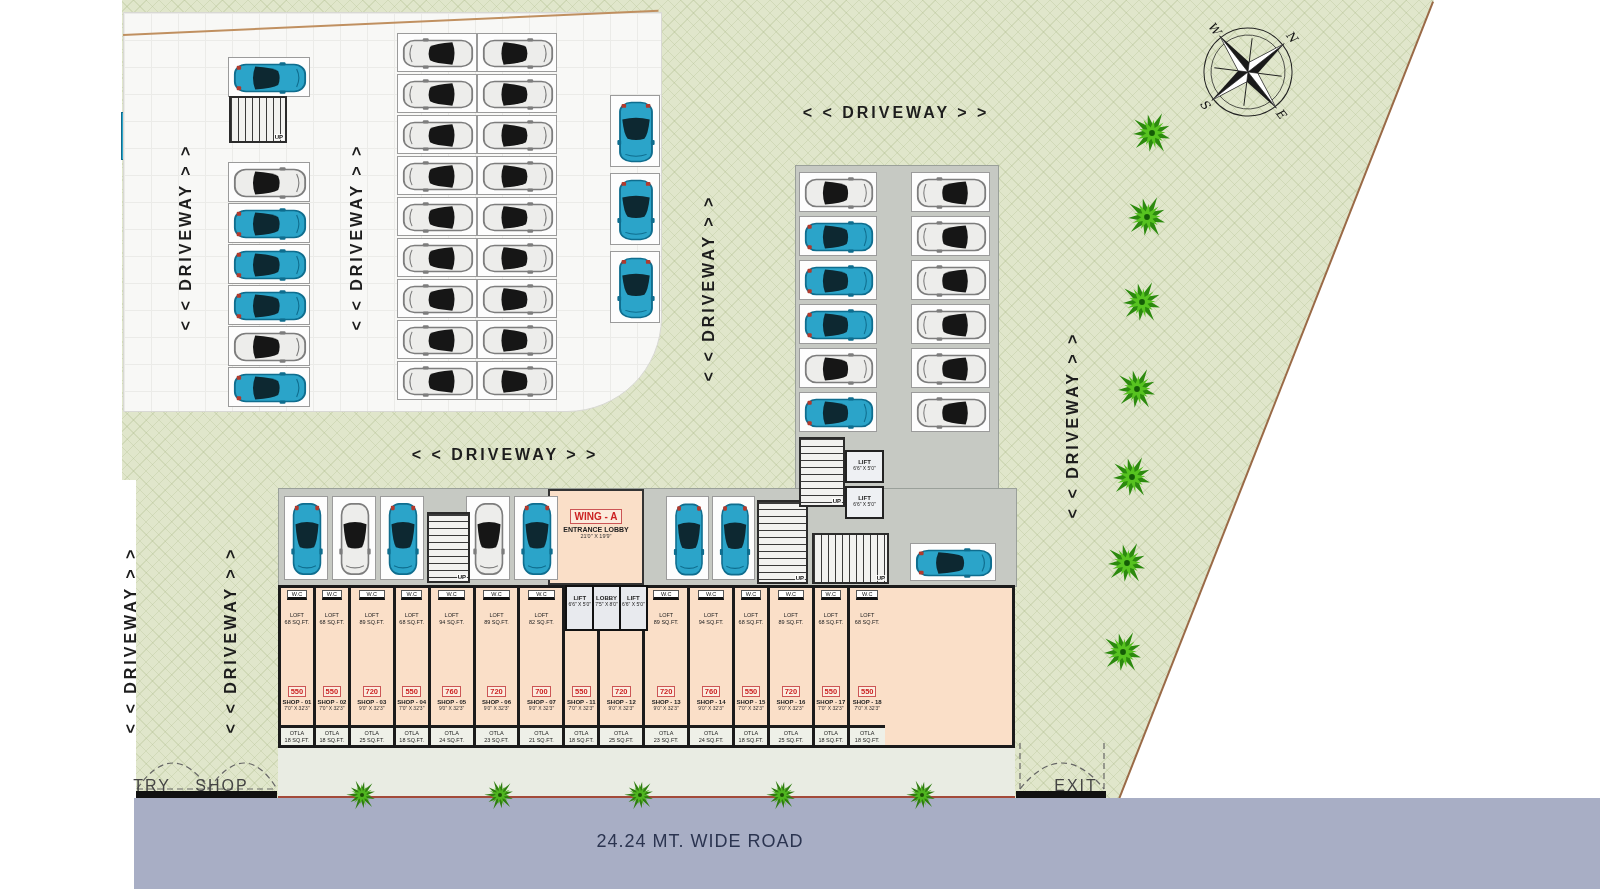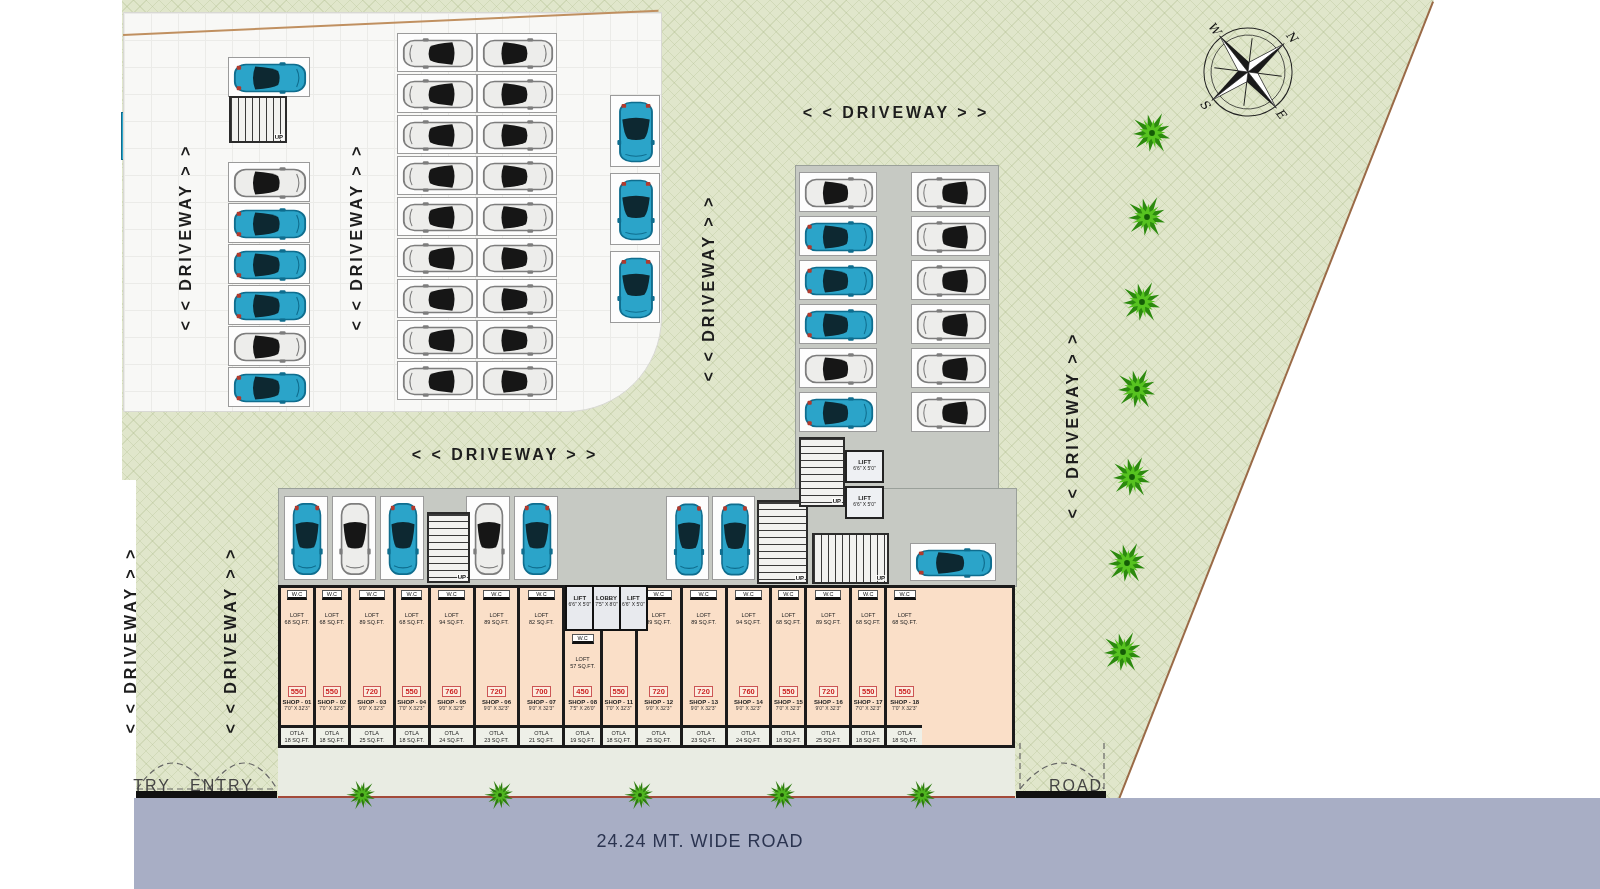--- a/index.html
+++ b/index.html
@@ -77,20 +77,25 @@
 
   <div class="abs liftbox" style="left:845px;top:450px;width:39px;height:33px;padding-top:7px;">
     <div>LIFT</div>
     <div class="sz">6'6" X 5'0"</div>
   </div>
   <div class="abs liftbox" style="left:845px;top:486px;width:39px;height:33px;padding-top:7px;">
     <div>LIFT</div>
     <div class="sz">6'6" X 5'0"</div>
   </div>
 
+  <div class="abs lobby" style="left:548px;top:489px;width:96px;height:96px;">
+    <span class="wingname" style="margin-top:18px;">WING - A</span>
+    <div class="lobbyline">ENTRANCE LOBBY</div>
+    <div class="lobbysize">21'0" X 19'9"</div>
+  </div>
 
   <div id="shops-row" class="abs">
       <div class="shop" style="width: 4.77816%;">
         <div class="wc">W.C</div>
         <div class="loft">LOFT<br>68 SQ.FT.</div>
         <div class="shopmid"><span class="areanum">550</span><div class="shopname">SHOP - 01</div><div class="shopdims">7'0" X 32'3"</div></div>
         <div class="otla">OTLA<br>18 SQ.FT.</div>
       </div>
       <div class="shop" style="width: 4.77816%;">
         <div class="wc">W.C</div>
@@ -120,26 +125,20 @@
         <div class="wc">W.C</div>
         <div class="loft">LOFT<br>89 SQ.FT.</div>
         <div class="shopmid"><span class="areanum">720</span><div class="shopname">SHOP - 06</div><div class="shopdims">9'0" X 32'3"</div></div>
         <div class="otla">OTLA<br>23 SQ.FT.</div>
       </div>
       <div class="shop" style="width: 6.14334%;">
         <div class="wc">W.C</div>
         <div class="loft">LOFT<br>82 SQ.FT.</div>
         <div class="shopmid"><span class="areanum">700</span><div class="shopname">SHOP - 07</div><div class="shopdims">9'0" X 32'3"</div></div>
         <div class="otla">OTLA<br>21 SQ.FT.</div>
-      </div>
-      <div class="shop" style="width: 5.11945%; padding-top: 44px;">
-        <div class="wc">W.C</div>
-        <div class="loft">LOFT<br>57 SQ.FT.</div>
-        <div class="shopmid"><span class="areanum">450</span><div class="shopname">SHOP - 08</div><div class="shopdims">7'5" X 26'0"</div></div>
-        <div class="otla">OTLA<br>19 SQ.FT.</div>
       </div>
       <div class="shop" style="width: 4.77816%;">
         <div class="wc">W.C</div>
         <div class="loft">LOFT<br>68 SQ.FT.</div>
         <div class="shopmid"><span class="areanum">550</span><div class="shopname">SHOP - 11</div><div class="shopdims">7'0" X 32'3"</div></div>
         <div class="otla">OTLA<br>18 SQ.FT.</div>
       </div>
       <div class="shop" style="width: 6.14334%;">
         <div class="wc">W.C</div>
         <div class="loft">LOFT<br>89 SQ.FT.</div>
@@ -199,22 +198,22 @@
       <line x1="90" y1="10" x2="90" y2="56"></line>
   </svg>
 
   <div class="abs blackbar" style="left:136px;top:791px;width:141px;height:7px;"></div>
   <div class="abs blackbar" style="left:1016px;top:791px;width:90px;height:7px;"></div>
 
   <div class="abs road"></div>
   <div class="abs roadlabel" style="left:700px;top:841px;">24.24 MT. WIDE ROAD</div>
 
   <div class="abs gatelabel" style="left:152px;top:786px;">TRY</div>
-  <div class="abs gatelabel" style="left:222px;top:786px;">ENTRY</div>
-  <div class="abs gatelabel" style="left:1076px;top:786px;">ROAD</div>
+  <div class="abs gatelabel" style="left:222px;top:786px;">SHOP</div>
+  <div class="abs gatelabel" style="left:1076px;top:786px;">EXIT</div>
 
   <svg class="abs" style="left:1188px;top:12px;" width="120" height="120">
     <g id="compass-g" transform="rotate(52 60 60)">
       <circle cx="60" cy="60" r="44" fill="none" stroke="#222" stroke-width="1"></circle>
       <circle cx="60" cy="60" r="37" fill="none" stroke="#222" stroke-width="0.7"></circle>
       <path d="M60 60 L84 36 M60 60 L84 84 M60 60 L36 84 M60 60 L36 36" stroke="#222" stroke-width="1" fill="none"></path>
       <polygon points="60,14 67,53 60,60 53,53" fill="#1a1a1a"></polygon>
       <polygon points="106,60 67,67 60,60 67,53" fill="#1a1a1a"></polygon>
       <polygon points="60,106 53,67 60,60 67,67" fill="#1a1a1a"></polygon>
       <polygon points="14,60 53,53 60,60 53,67" fill="#1a1a1a"></polygon>

